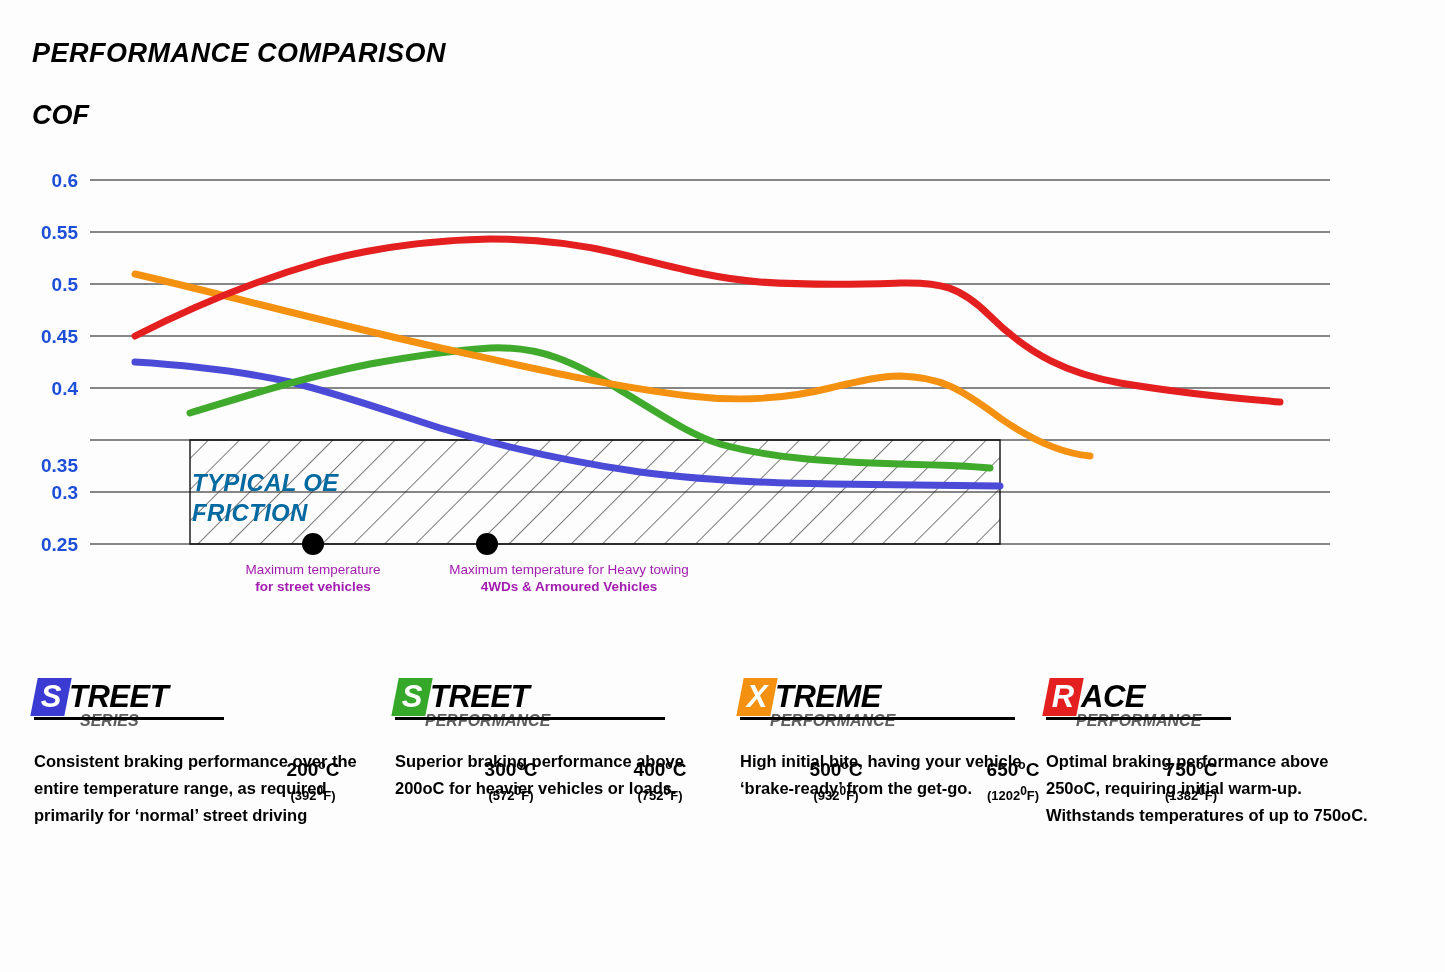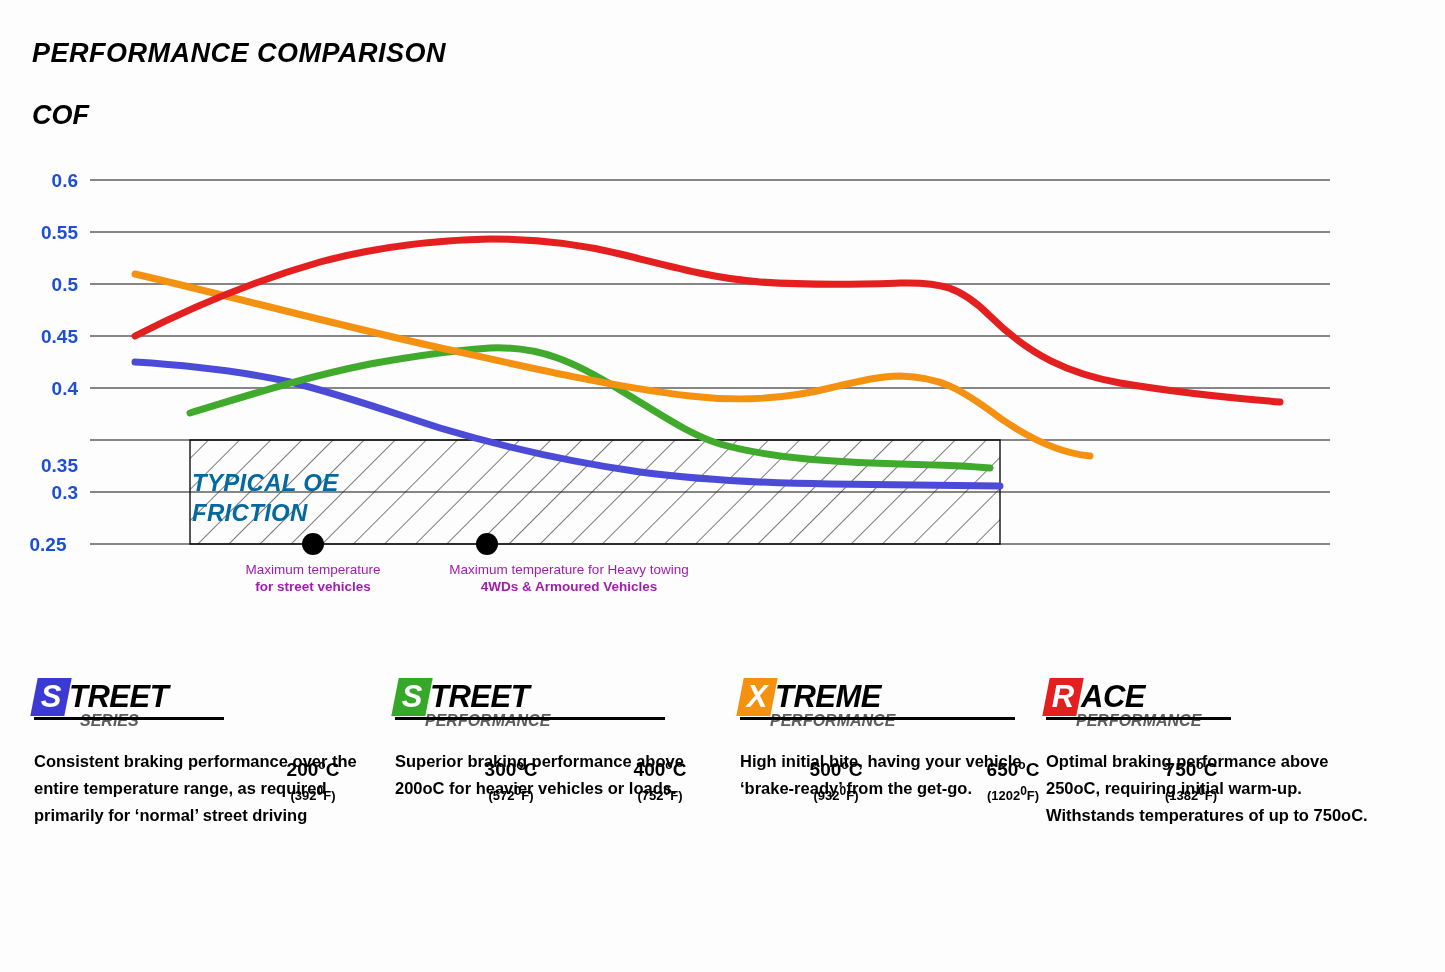--- a/index.html
+++ b/index.html
@@ -169,21 +169,21 @@
 
   <div id="chart-wrap">
 
     <div class="ytick" style="left:18px; top:20px;">0.6</div>
     <div class="ytick" style="left:18px; top:72px;">0.55</div>
     <div class="ytick" style="left:18px; top:124px;">0.5</div>
     <div class="ytick" style="left:18px; top:176px;">0.45</div>
     <div class="ytick" style="left:18px; top:228px;">0.4</div>
     <div class="ytick" style="left:18px; top:280px;margin-top:25px;">0.35</div>
     <div class="ytick" style="left:18px; top:332px;">0.3</div>
-    <div class="ytick" style="left:18px; top:384px;text-align:center;">0.25</div>
+    <div class="ytick" style="left:18px; top:384px;">0.25</div>
 
     <svg id="chart-svg" width="1445" height="460" viewBox="0 0 1445 460">
       <defs>
         <pattern id="oehatch" width="22" height="22" patternUnits="userSpaceOnUse" patternTransform="rotate(45)">
           <line x1="0" y1="0" x2="0" y2="22" stroke="#222" stroke-width="1.2"></line>
         </pattern>
       </defs>
 
       <g stroke="#111" stroke-width="1.1">
         <line x1="90" y1="30" x2="1330" y2="30"></line>

